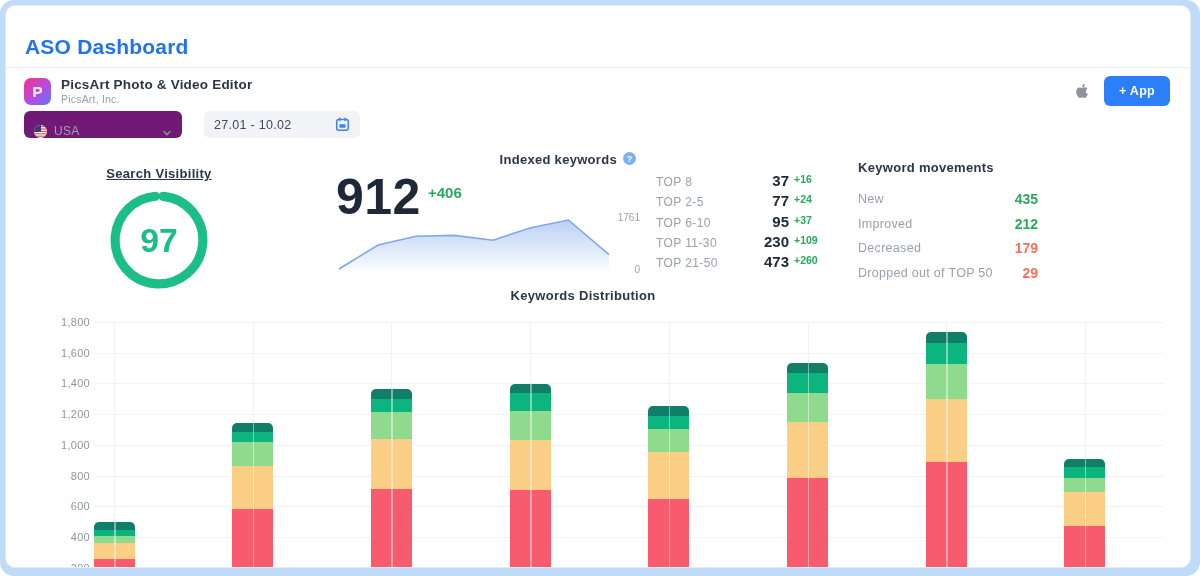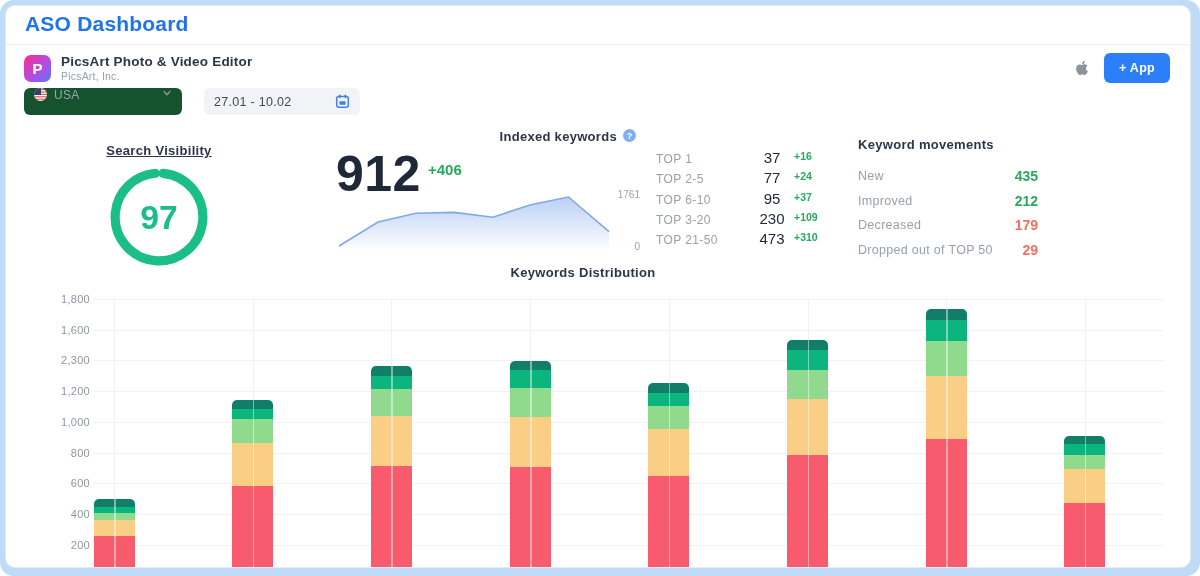--- a/index.html
+++ b/index.html
@@ -21,20 +21,21 @@
     background: #fff;
     border: 1px solid #E4EAF1;
     border-radius: 10px;
     overflow: hidden;
   }
   h1.page-title {
     font-size: 21px; font-weight: bold;
     color: var(--title-blue, #1E74E8);
     letter-spacing: .2px;
     padding: 6px 0 8px 19px;
+    margin-top: 23px;
   }
   .content {
     border-top: 1px solid #EEF1F6;
     box-shadow: inset 0 3px 3px -3px rgba(30,50,90,.06);
     height: calc(100% - 39px);
   }
   
   .app-row { display: flex; align-items: center; margin: 9px 20px 0 18px; height: 28px; }
   .app-icon {
     width: 27px; height: 27px; border-radius: 7px;
@@ -48,22 +49,22 @@
   .spacer { flex: 1; }
   .apple-ic { margin-right: 15px; cursor: pointer; }
   .add-app {
     background: var(--accent-blue, #2D7FF9); color: #fff; border: none;
     font-family: inherit; font-size: 12.5px; font-weight: bold; letter-spacing: .3px;
     padding: 8px 15px; border-radius: 6px; cursor: pointer;
   }
   
   .filter-row { display: flex; align-items: center; margin: 6px 20px 0 18px; height: 27px; }
   .country-select {
-    width: 158px; height: 27px; background: #14532d; border-radius: 6px;
-    display: flex; align-items: flex-start; padding: 0 10px; cursor: pointer;
+    width: 158px; height: 27px; background: #701a75; border-radius: 6px;
+    display: flex; align-items: flex-end; padding: 0 10px; cursor: pointer;
   }
   .country-select .cname { font-size: 12px; color: #9AA3B0; margin-left: 7px; flex: 1; letter-spacing: .3px; }
   .period-toggle { display: flex; align-items: center; margin-left: 24px; }
   .period {
     background: transparent; border: none; font-family: inherit;
     font-size: 13px; color: #3E4A59; letter-spacing: .3px;
     padding: 6px 14px; cursor: pointer; border-radius: 6px;
   }
   .period.active { background: var(--accent-blue, #2D7FF9); color: #fff; font-weight: bold; }
   .date-field {
@@ -86,21 +87,21 @@
   }
   .idx-big { position: absolute; left: 24px; top: 18px; }
   .idx-num { font-size: 50px; font-weight: bold; color: #1F2838; letter-spacing: .5px; }
   .idx-delta { font-size: 15px; font-weight: bold; color: var(--green, #27AA5B); position: relative; top: -16px; margin-left: 7px; }
   .spark-wrap { position: absolute; left: 24px; top: 64px; }
   .spark-max { position: absolute; right: 2px; top: 62px;  font-size: 10px; color: #9AA3B0; }
   .spark-min { position: absolute; right: 2px; top: 114px; font-size: 10px; color: #9AA3B0; }
   .col-top { width: 172px; margin-left: 14px; padding-top: 22px; }
   .trow { display: flex; align-items: baseline; height: 20.3px; }
   .tlabel { flex: 1; font-size: 12px; color: var(--text-gray, #97A0AC); letter-spacing: .4px; }
-  .tval { font-size: 15px; font-weight: normal; color: #202A39; min-width: 34px; text-align: center; }
+  .tval { font-size: 15px; font-weight: bold; color: #202A39; min-width: 34px; text-align: right; }
   .tdelta { width: 34px; font-size: 10.5px; font-weight: bold; color: var(--green, #27AA5B); margin-left: 5px; position: relative; top: -3px; }
   .col-mov { width: 180px; margin-left: 30px; }
   .col-mov .m-title { margin-top: 10px; }
   .mov-list { margin-top: 12px; }
   .mrow { display: flex; align-items: center; height: 24.5px; }
   .mlabel { flex: 1; font-size: 12.5px; color: var(--text-gray, #97A0AC); letter-spacing: .3px; }
   .mval { font-size: 14px; font-weight: bold; }
   .mval.up { color: var(--green, #27AA5B); }
   .mval.down { color: var(--red, #F4705C); }
   
@@ -198,43 +199,43 @@
               <polygon id="spark-fill" fill="url(#sg)" points="3.0,55.0 42.1,31.0 79.9,22.3 118.0,21.4 156.9,26.2 194.7,13.7 232.5,6.0 273.0,40.6 273,58 3,58"></polygon>
               <polyline id="spark-line" fill="none" stroke-width="1.6" points="3.0,55.0 42.1,31.0 79.9,22.3 118.0,21.4 156.9,26.2 194.7,13.7 232.5,6.0 273.0,40.6" stroke="#7FA8E9"></polyline>
             </svg>
           </div>
           <div class="spark-max">1761</div>
           <div class="spark-min">0</div>
         </div>
 
         <div class="col-top" id="top-list">
             <div class="trow">
-       <span class="tlabel">TOP 1</span>
+       <span class="tlabel">TOP 8</span>
        <span class="tval">37</span>
        <span class="tdelta">+16</span>
      </div>
             <div class="trow">
        <span class="tlabel">TOP 2-5</span>
        <span class="tval">77</span>
        <span class="tdelta">+24</span>
      </div>
             <div class="trow">
        <span class="tlabel">TOP 6-10</span>
        <span class="tval">95</span>
        <span class="tdelta">+37</span>
      </div>
             <div class="trow">
-       <span class="tlabel">TOP 3-20</span>
+       <span class="tlabel">TOP 11-30</span>
        <span class="tval">230</span>
        <span class="tdelta">+109</span>
      </div>
             <div class="trow">
        <span class="tlabel">TOP 21-50</span>
        <span class="tval">473</span>
-       <span class="tdelta">+310</span>
+       <span class="tdelta">+260</span>
      </div>
           </div>
 
         <div class="col-mov">
           <div class="m-title">Keyword movements</div>
           <div class="mov-list" id="mov-list">
               <div class="mrow">
        <span class="mlabel">New</span>
        <span class="mval up">435</span>
      </div>
@@ -255,21 +256,21 @@
 
       </div>
 
       <div class="chart-title">Keywords Distribution</div>
       <div class="plot" id="plot">
           <div class="hgrid" style="top:10.0px"></div>
        <div class="ytick" style="top:4.0px">1,800</div>
           <div class="hgrid" style="top:40.7px"></div>
        <div class="ytick" style="top:34.7px">1,600</div>
           <div class="hgrid" style="top:71.4px"></div>
-       <div class="ytick" style="top:65.4px">2,300</div>
+       <div class="ytick" style="top:65.4px">1,400</div>
           <div class="hgrid" style="top:102.1px"></div>
        <div class="ytick" style="top:96.1px">1,200</div>
           <div class="hgrid" style="top:132.8px"></div>
        <div class="ytick" style="top:126.8px">1,000</div>
           <div class="hgrid" style="top:163.5px"></div>
        <div class="ytick" style="top:157.5px">800</div>
           <div class="hgrid" style="top:194.2px"></div>
        <div class="ytick" style="top:188.2px">600</div>
           <div class="hgrid" style="top:224.9px"></div>
        <div class="ytick" style="top:218.9px">400</div>

